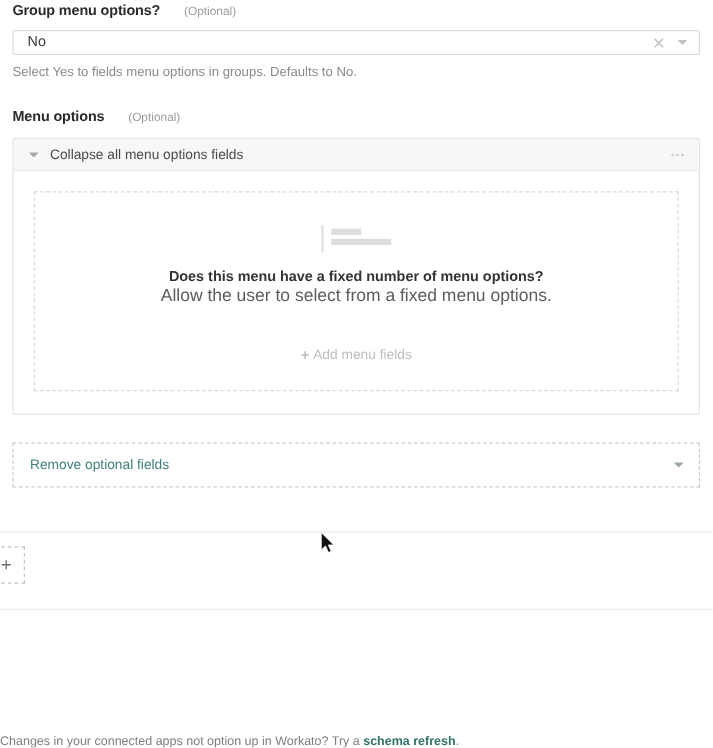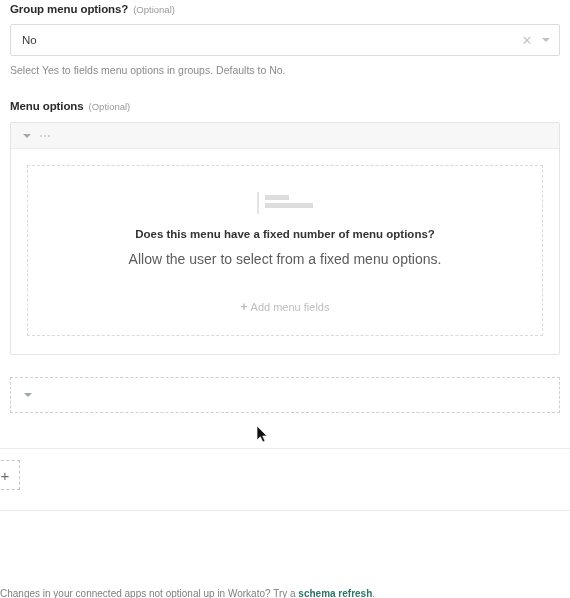--- a/index.html
+++ b/index.html
@@ -16,38 +16,38 @@
     height: 598px;
     background: #ffffff;
   }
 
   
   .field-block { padding: 0 10px; }
 
   .field-label-row {
     display: flex;
     align-items: center;
-    gap: 5px;
+    gap: 19px;
     padding-top: 3px;
   }
   .field-label {
     font-size: 11.5px;
     font-weight: bold;
     color: #2b2b2b;
     letter-spacing: -0.1px;
   }
   .field-optional {
     font-size: 9.5px;
     color: #9b9b9b;
   }
 
   
   .select-control {
     margin-top: 9px;
-    height: 32px;
+    height: 20px;
     border: 1px solid #dcdcdc;
     border-radius: 2px;
     background: #ffffff;
     display: flex;
     align-items: center;
     position: relative;
   }
   .select-value {
     padding-left: 11px;
     font-size: 11.5px;
@@ -162,21 +162,20 @@
   .empty-icon .hbar2 {
     position: absolute;
     left: 8px; top: 11px;
     width: 48px; height: 5px;
     background: #dedede;
   }
   .empty-title {
     font-size: 11.5px;
     font-weight: bold;
     color: #333333;
-    margin-bottom: 11px;
   }
   .empty-desc {
     font-size: 14px;
     color: #5c5c5c;
   }
   .add-option-row {
     margin-top: 34px;
     display: flex;
     align-items: center;
     justify-content: center;
@@ -294,20 +293,21 @@
 
   <div class="field-block" style="margin-top:21px;">
     <div class="field-label-row">
       <span class="field-label">Menu options</span>
       <span class="field-optional">(Optional)</span>
     </div>
 
     <div class="options-card">
       <div class="options-card-header">
         <span class="hdr-caret"></span>
+        <span class="hdr-title">Collapse all menu options fields</span>
         <span class="hdr-ellipsis">
           <i></i>
           <i></i>
           <i></i>
         </span>
       </div>
 
       <div class="options-card-body">
         <div class="empty-dropzone">
           <div class="empty-icon">
@@ -320,31 +320,32 @@
           <div class="add-option-row">
             <span class="add-option-plus">+</span>
             <span class="add-option-label">Add menu fields</span>
           </div>
         </div>
       </div>
     </div>
   </div>
 
   <div class="remove-optional">
+    <span class="remove-optional-label">Remove optional fields</span>
     <span class="remove-caret"></span>
   </div>
 
   <div class="hr-divider"></div>
   <div class="addstep-zone">
     <div class="addstep-btn">
       <span class="addstep-plus">+</span>
     </div>
   </div>
 
   <div class="footer-note">
-    <span>Changes in your connected apps not optional up in Workato? Try a </span><a href="#">schema refresh</a><span>.</span>
+    <span>Changes in your connected apps not option up in Workato? Try a </span><a href="#">schema refresh</a><span>.</span>
   </div>
 
   <svg class="cursor" viewBox="0 0 12 18">
     <polygon points="0,0 0,14 3.4,10.8 5.8,16 8,15 5.7,10 10,10" fill="#111111" stroke="#ffffff" stroke-width="0.7"></polygon>
   </svg>
 
 </div>
 
 </body></html>

